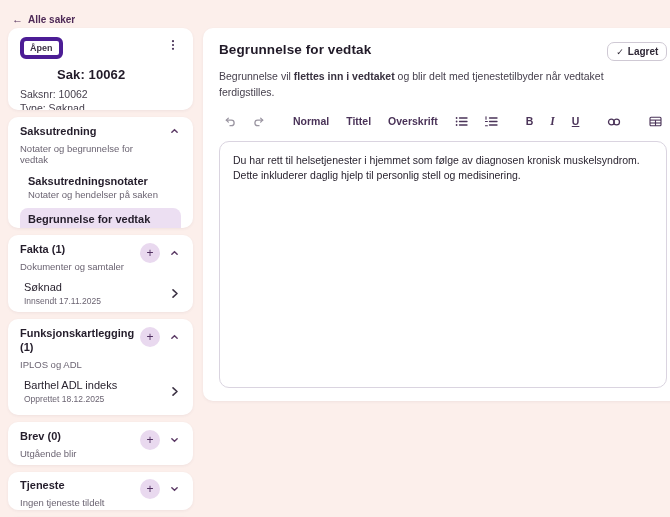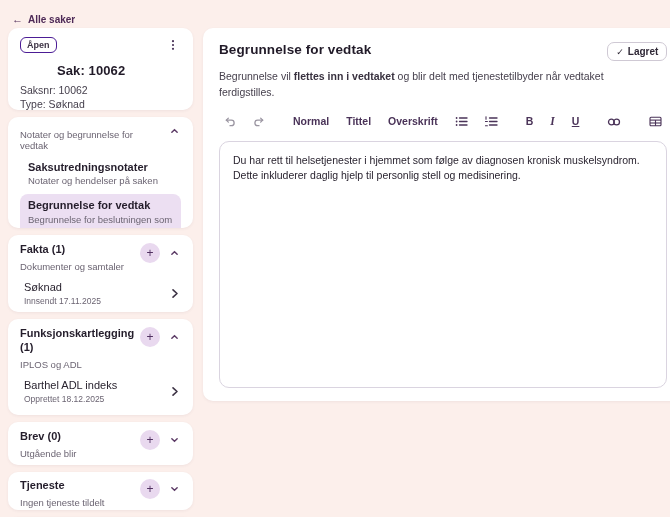--- a/index.html
+++ b/index.html
@@ -24,21 +24,21 @@
   .card {
     background: #ffffff; border-radius: 10px;
     box-shadow: 0 1px 3px rgba(90,60,90,0.07);
     padding: 8px 12px; overflow: hidden;
   }
 
   
   .case-card { height: 82px; padding-top: 9px; }
   .case-top { display: flex; justify-content: space-between; align-items: flex-start; }
   .badge {
-    border: 1px solid #4c1d95; border-radius: 6px;
+    border: 4px solid #4c1d95; border-radius: 6px;
     padding: 2px 6px; font-size: 9px; font-weight: 600; color: #3d3345;
     background: #fff;
   }
   .kebab { color: #4a3358; cursor: pointer; padding: 1px 3px; line-height: 1; }
   .case-title { font-size: 13px; font-weight: 700; margin-top: 8px; letter-spacing: .1px; margin-left: 37px; }
   .case-meta { margin-top: 5px; font-size: 10.5px; color: #46404d; line-height: 1.35; }
 
   
   .sec-head { display: flex; justify-content: space-between; align-items: flex-start; }
   .sec-titles { min-width: 0; }
@@ -140,20 +140,21 @@
       <div class="case-title">Sak: 10062</div>
       <div class="case-meta">
         <div>Saksnr: 10062</div>
         <div>Type: Søknad</div>
       </div>
     </div>
 
     <div class="card saksutredning">
       <div class="sec-head">
         <div class="sec-titles">
+          <div class="sec-title">Saksutredning</div>
           <div class="sec-sub">Notater og begrunnelse for vedtak</div>
         </div>
         <div class="sec-actions">
           <button class="chev-btn">
             <svg width="9" height="8" viewBox="0 0 10 9" fill="none" stroke-width="1.6" stroke-linecap="round">
                 <polyline points="2,6 5,3 8,6"></polyline>
               </svg>
           </button>
         </div>
       </div>

